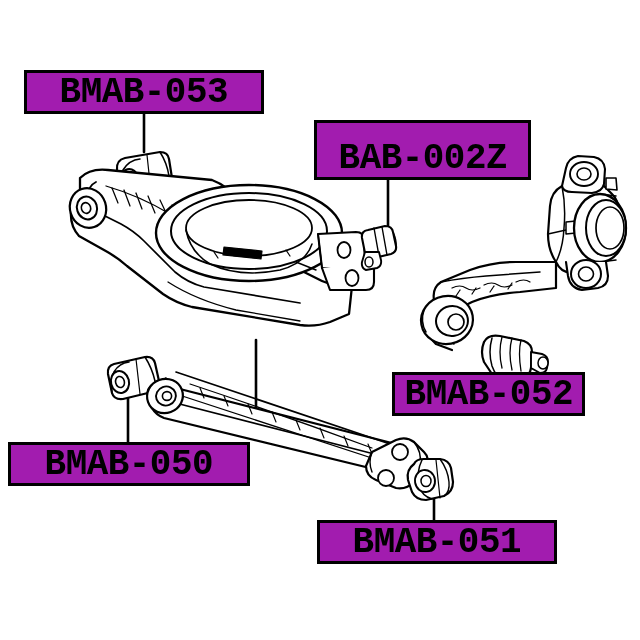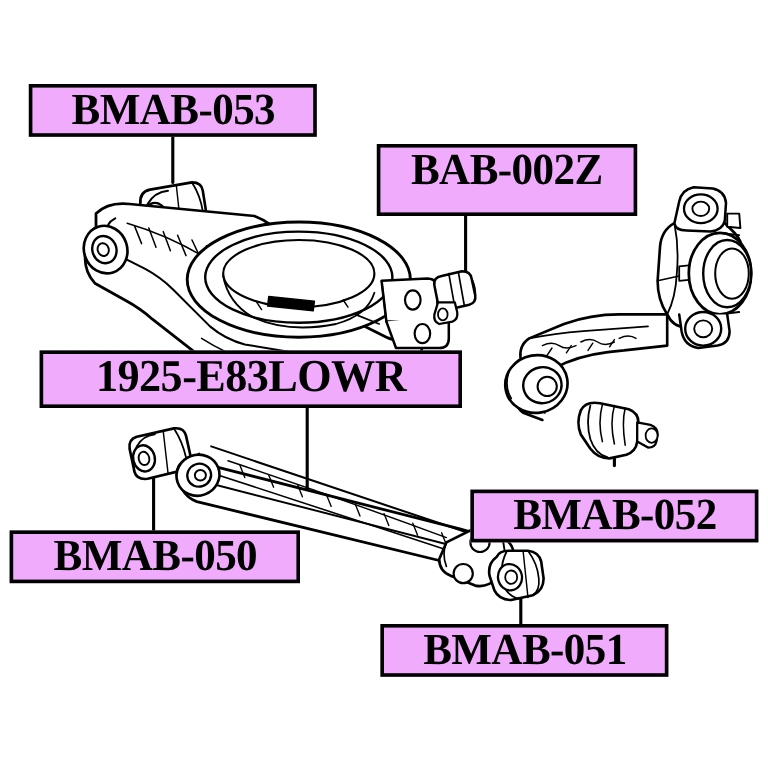--- a/index.html
+++ b/index.html
@@ -18,40 +18,40 @@
   #diagram-svg {
     position: absolute;
     left: 0;
     top: 0;
     width: 640px;
     height: 640px;
   }
   .label-box {
     position: absolute;
     box-sizing: border-box;
-    background: #f0abfc;
+    background: #a21caf;
     border: 3px solid #000000;
     display: flex;
-    align-items: flex-start;
+    align-items: flex-end;
     justify-content: center;
     color: #000000;
-    font-family: Liberation Serif, serif;
+    font-family: Liberation Mono, monospace;
     font-weight: bold;
     letter-spacing: -0.5px;
     white-space: nowrap;
     line-height: 1;
   }
   .label-inner {
     display: block;
     transform: scaleX(0.97);
   }
   #lbl-bmab053 { left: 24px;  top: 70px;  width: 240px; height: 44px; font-size: 37px; }
   #lbl-bab002z { left: 314px; top: 120px; width: 217px; height: 60px; font-size: 37px; }
   #lbl-lowr    { left: 33px;  top: 292px; width: 352px; height: 48px; font-size: 38px; }
-  #lbl-bmab052 { left: 392px; top: 408px; width: 240px; height: 44px; font-size: 37px; }
+  #lbl-bmab052 { left: 392px; top: 372px; width: 193px; height: 44px; font-size: 37px; }
   #lbl-bmab050 { left: 8px;   top: 442px; width: 242px; height: 44px; font-size: 37px; }
   #lbl-bmab051 { left: 317px; top: 520px; width: 240px; height: 44px; font-size: 37px; }
 </style>
 </head>
 <body>
 
 <div id="page">
 
   <svg id="diagram-svg" viewBox="0 0 640 640">
     <g fill="none" stroke="#000000" stroke-width="2.1" stroke-linecap="round" stroke-linejoin="round">
@@ -258,23 +258,20 @@
   </svg>
 
   <div class="label-box" id="lbl-bmab053">
     <span class="label-inner">BMAB-053</span>
   </div>
 
   <div class="label-box" id="lbl-bab002z">
     <span class="label-inner">BAB-002Z</span>
   </div>
 
-  <div class="label-box" id="lbl-lowr">
-    <span class="label-inner">1925-E83LOWR</span>
-  </div>
 
   <div class="label-box" id="lbl-bmab052">
     <span class="label-inner">BMAB-052</span>
   </div>
 
   <div class="label-box" id="lbl-bmab050">
     <span class="label-inner">BMAB-050</span>
   </div>
 
   <div class="label-box" id="lbl-bmab051">

